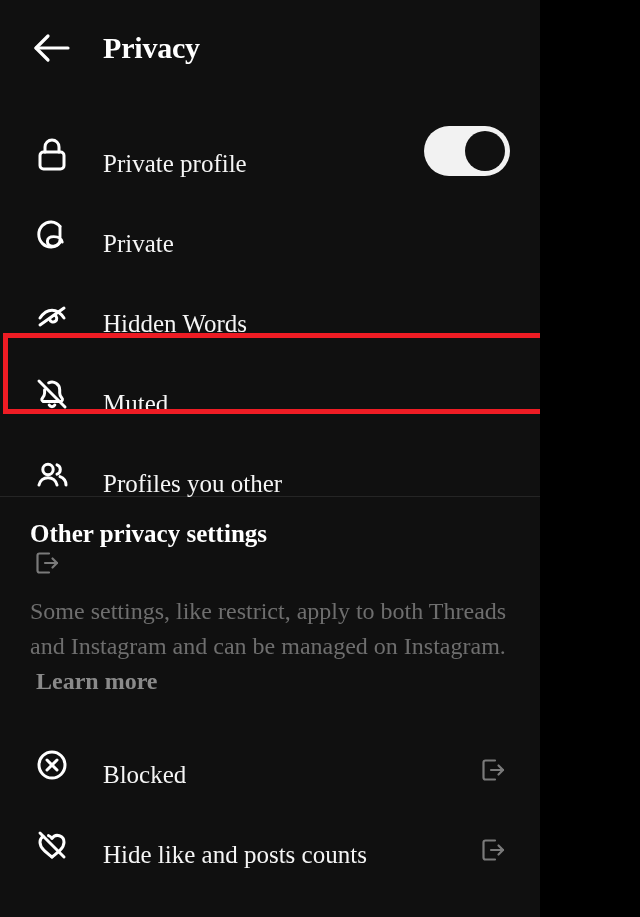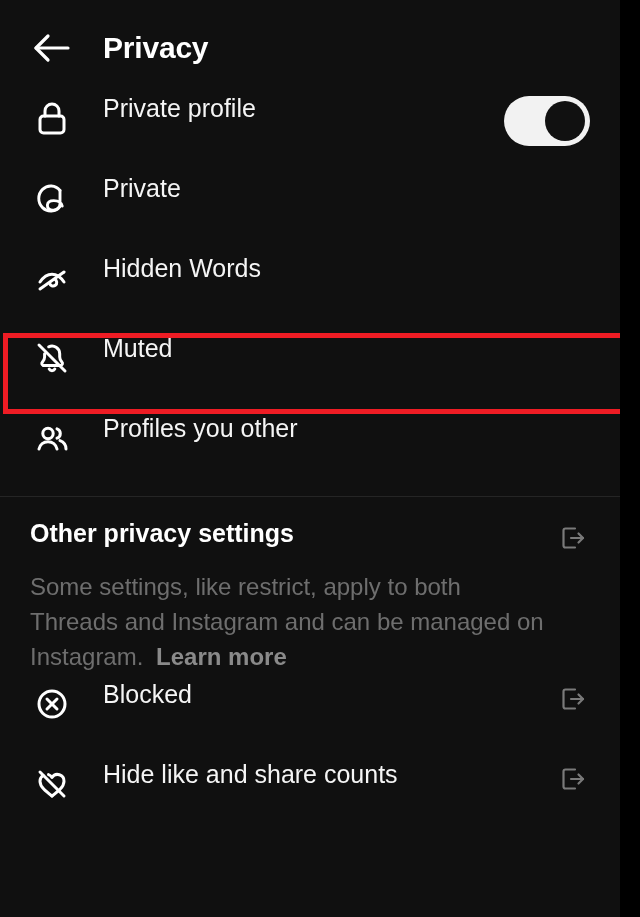--- a/index.html
+++ b/index.html
@@ -6,24 +6,25 @@
     margin: 0;
     padding: 0;
     background: #000000;
   }
   body {
     font-family: "Liberation Sans", sans-serif;
     -webkit-font-smoothing: antialiased;
   }
   #screen {
     position: relative;
-    width: 620px;
+    width: 540px;
     height: 917px;
     background: #101010;
     overflow: hidden;
+    font-family: Liberation Serif, serif;
   }
 
   
   .header {
     position: relative;
     height: 96px;
     display: flex;
     align-items: center;
     padding-left: 30px;
     box-sizing: border-box;
@@ -44,21 +45,21 @@
     font-weight: bold;
     letter-spacing: -0.2px;
     line-height: 1;
   }
 
   
   .row {
     position: relative;
     height: 80px;
     display: flex;
-    align-items: flex-start;
+    align-items: flex-end;
     padding: 0 30px 0 30px;
     box-sizing: border-box;
     cursor: pointer;
   }
   .row-icon {
     width: 44px;
     height: 44px;
     flex: 0 0 auto;
     display: flex;
     align-items: center;
@@ -126,20 +127,21 @@
 
   
   .other-block {
     padding: 24px 30px 8px 30px;
     position: relative;
     box-sizing: border-box;
   }
   .other-head-line {
     display: flex;
     align-items: flex-start;
+    flex-direction: column;
   }
   .other-title {
     color: #ffffff;
     font-size: 25px;
     font-weight: bold;
     line-height: 1;
   }
   .other-desc {
     margin-top: 14px;
     color: #6e6e6e;
@@ -269,21 +271,21 @@
   </div>
 
   <div class="row">
     <span class="row-icon">
       <svg width="40" height="40" viewBox="0 0 40 40" fill="none" stroke="#ffffff" stroke-width="3" stroke-linecap="round" stroke-linejoin="round">
         <path d="M20 32 C14 27.5 8 23 8 17.2 a6.6 6.6 0 0 1 3.2 -5.7"></path>
         <path d="M16.5 10.6 a6.4 6.4 0 0 1 3.5 2.9 a6.5 6.5 0 0 1 12 3.7 c0 5.8 -6 10.3 -12 14.8"></path>
         <line x1="8" y1="8" x2="32" y2="32"></line>
       </svg>
     </span>
-    <span class="row-label">Hide like and share counts</span>
+    <span class="row-label">Hide like and posts counts</span>
     <span class="row-spacer"></span>
     <span class="ext-icon">
       <svg width="30" height="30" viewBox="0 0 30 30" fill="none" stroke="#7a7a7a" stroke-width="2.2" stroke-linecap="round" stroke-linejoin="round">
         <path d="M17 5.5 H7.5 a2 2 0 0 0 -2 2 v15 a2 2 0 0 0 2 2 H17"></path>
         <line x1="13" y1="15" x2="25" y2="15"></line>
         <polyline points="20.5,10.5 25,15 20.5,19.5"></polyline>
       </svg>
     </span>
   </div>
 

